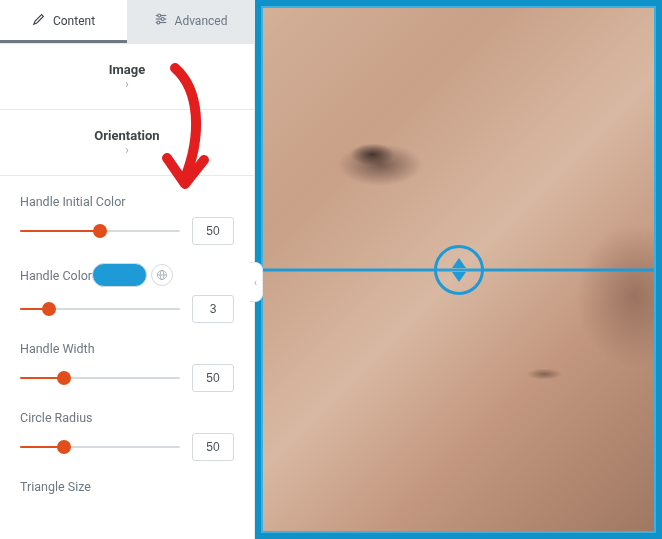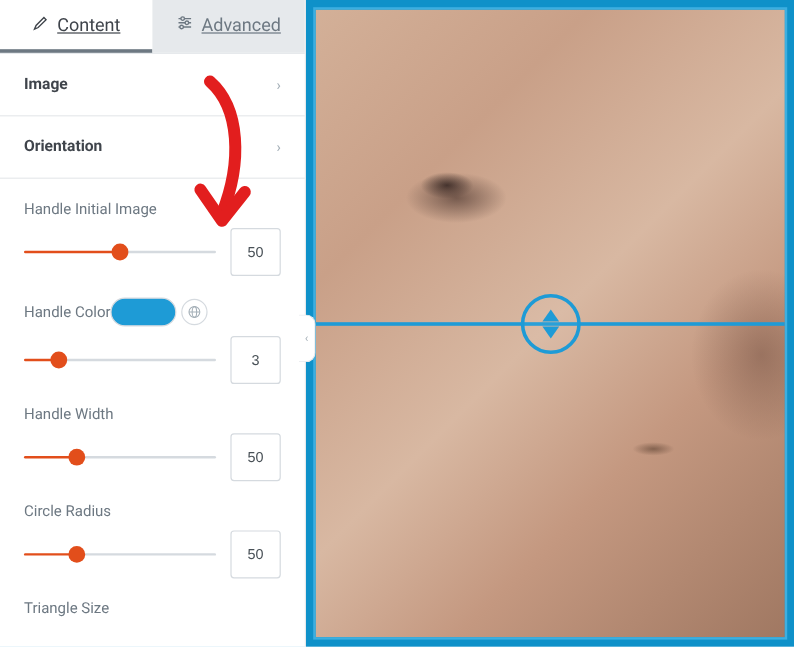--- a/index.html
+++ b/index.html
@@ -26,39 +26,39 @@
       border-bottom: 1px solid #e6e9ec;
     }
     .tab {
       flex: 1;
       display: flex;
       align-items: center;
       justify-content: center;
       gap: 7px;
       padding: 12px 0 14px 0;
       cursor: pointer;
-      font-size: 15px;
+      font-size: 12px;
       background: #e6e9ec;
       color: #6d7882;
-      text-decoration: underline;
     }
     .tab.active {
       background: #fff;
       border-bottom: 3px solid #6d7882;
       color: #3f444b;
       padding-bottom: 11px;
     }
     .tab svg { width: 14px; height: 14px; }
     .section {
       display: flex;
       align-items: center;
       justify-content: space-between;
       padding: 18px 20px;
       border-bottom: 1px solid #e6e9ec;
       cursor: pointer;
+      flex-direction: column;
     }
     .section-title {
       font-weight: 700;
       font-size: 13px;
       color: #3f444b;
     }
     .chevron {
       color: #a4afb7;
       font-size: 12px;
     }
@@ -106,21 +106,21 @@
       background: #e24e1b;
       border: none;
       cursor: pointer;
     }
     .slider::-moz-range-progress {
       background: #e24e1b;
       height: 2px;
     }
     .numbox {
       width: 42px;
-      height: 40px;
+      height: 28px;
       border: 1px solid #d5dadf;
       border-radius: 3px;
       font-size: 12px;
       text-align: center;
       color: #495157;
     }
     .color-row {
       display: flex;
       align-items: center;
       margin-top: 10px;
@@ -273,21 +273,21 @@
   </div>
 
   <div class="section">
     <span class="section-title">Orientation</span>
     <span class="chevron">›</span>
   </div>
 
 
   <div class="controls">
 
-    <div class="control-label">Handle Initial Image</div>
+    <div class="control-label">Handle Initial Color</div>
     <div class="control-row">
       <input type="range" class="slider" min="0" max="100" value="50" style="background: linear-gradient(to right, rgb(226, 78, 27) 0%, rgb(226, 78, 27) 50%, rgb(213, 218, 223) 50%, rgb(213, 218, 223) 100%);">
       <input type="text" class="numbox" value="50" style="">
     </div>
 
     <div class="color-row">
       <span class="control-label" style="margin-top:0">Handle Color</span>
       <span class="color-swatch-wrap">
         <span class="color-swatch" style="background: rgb(30, 155, 214);"></span>
         <span class="globe-btn">

